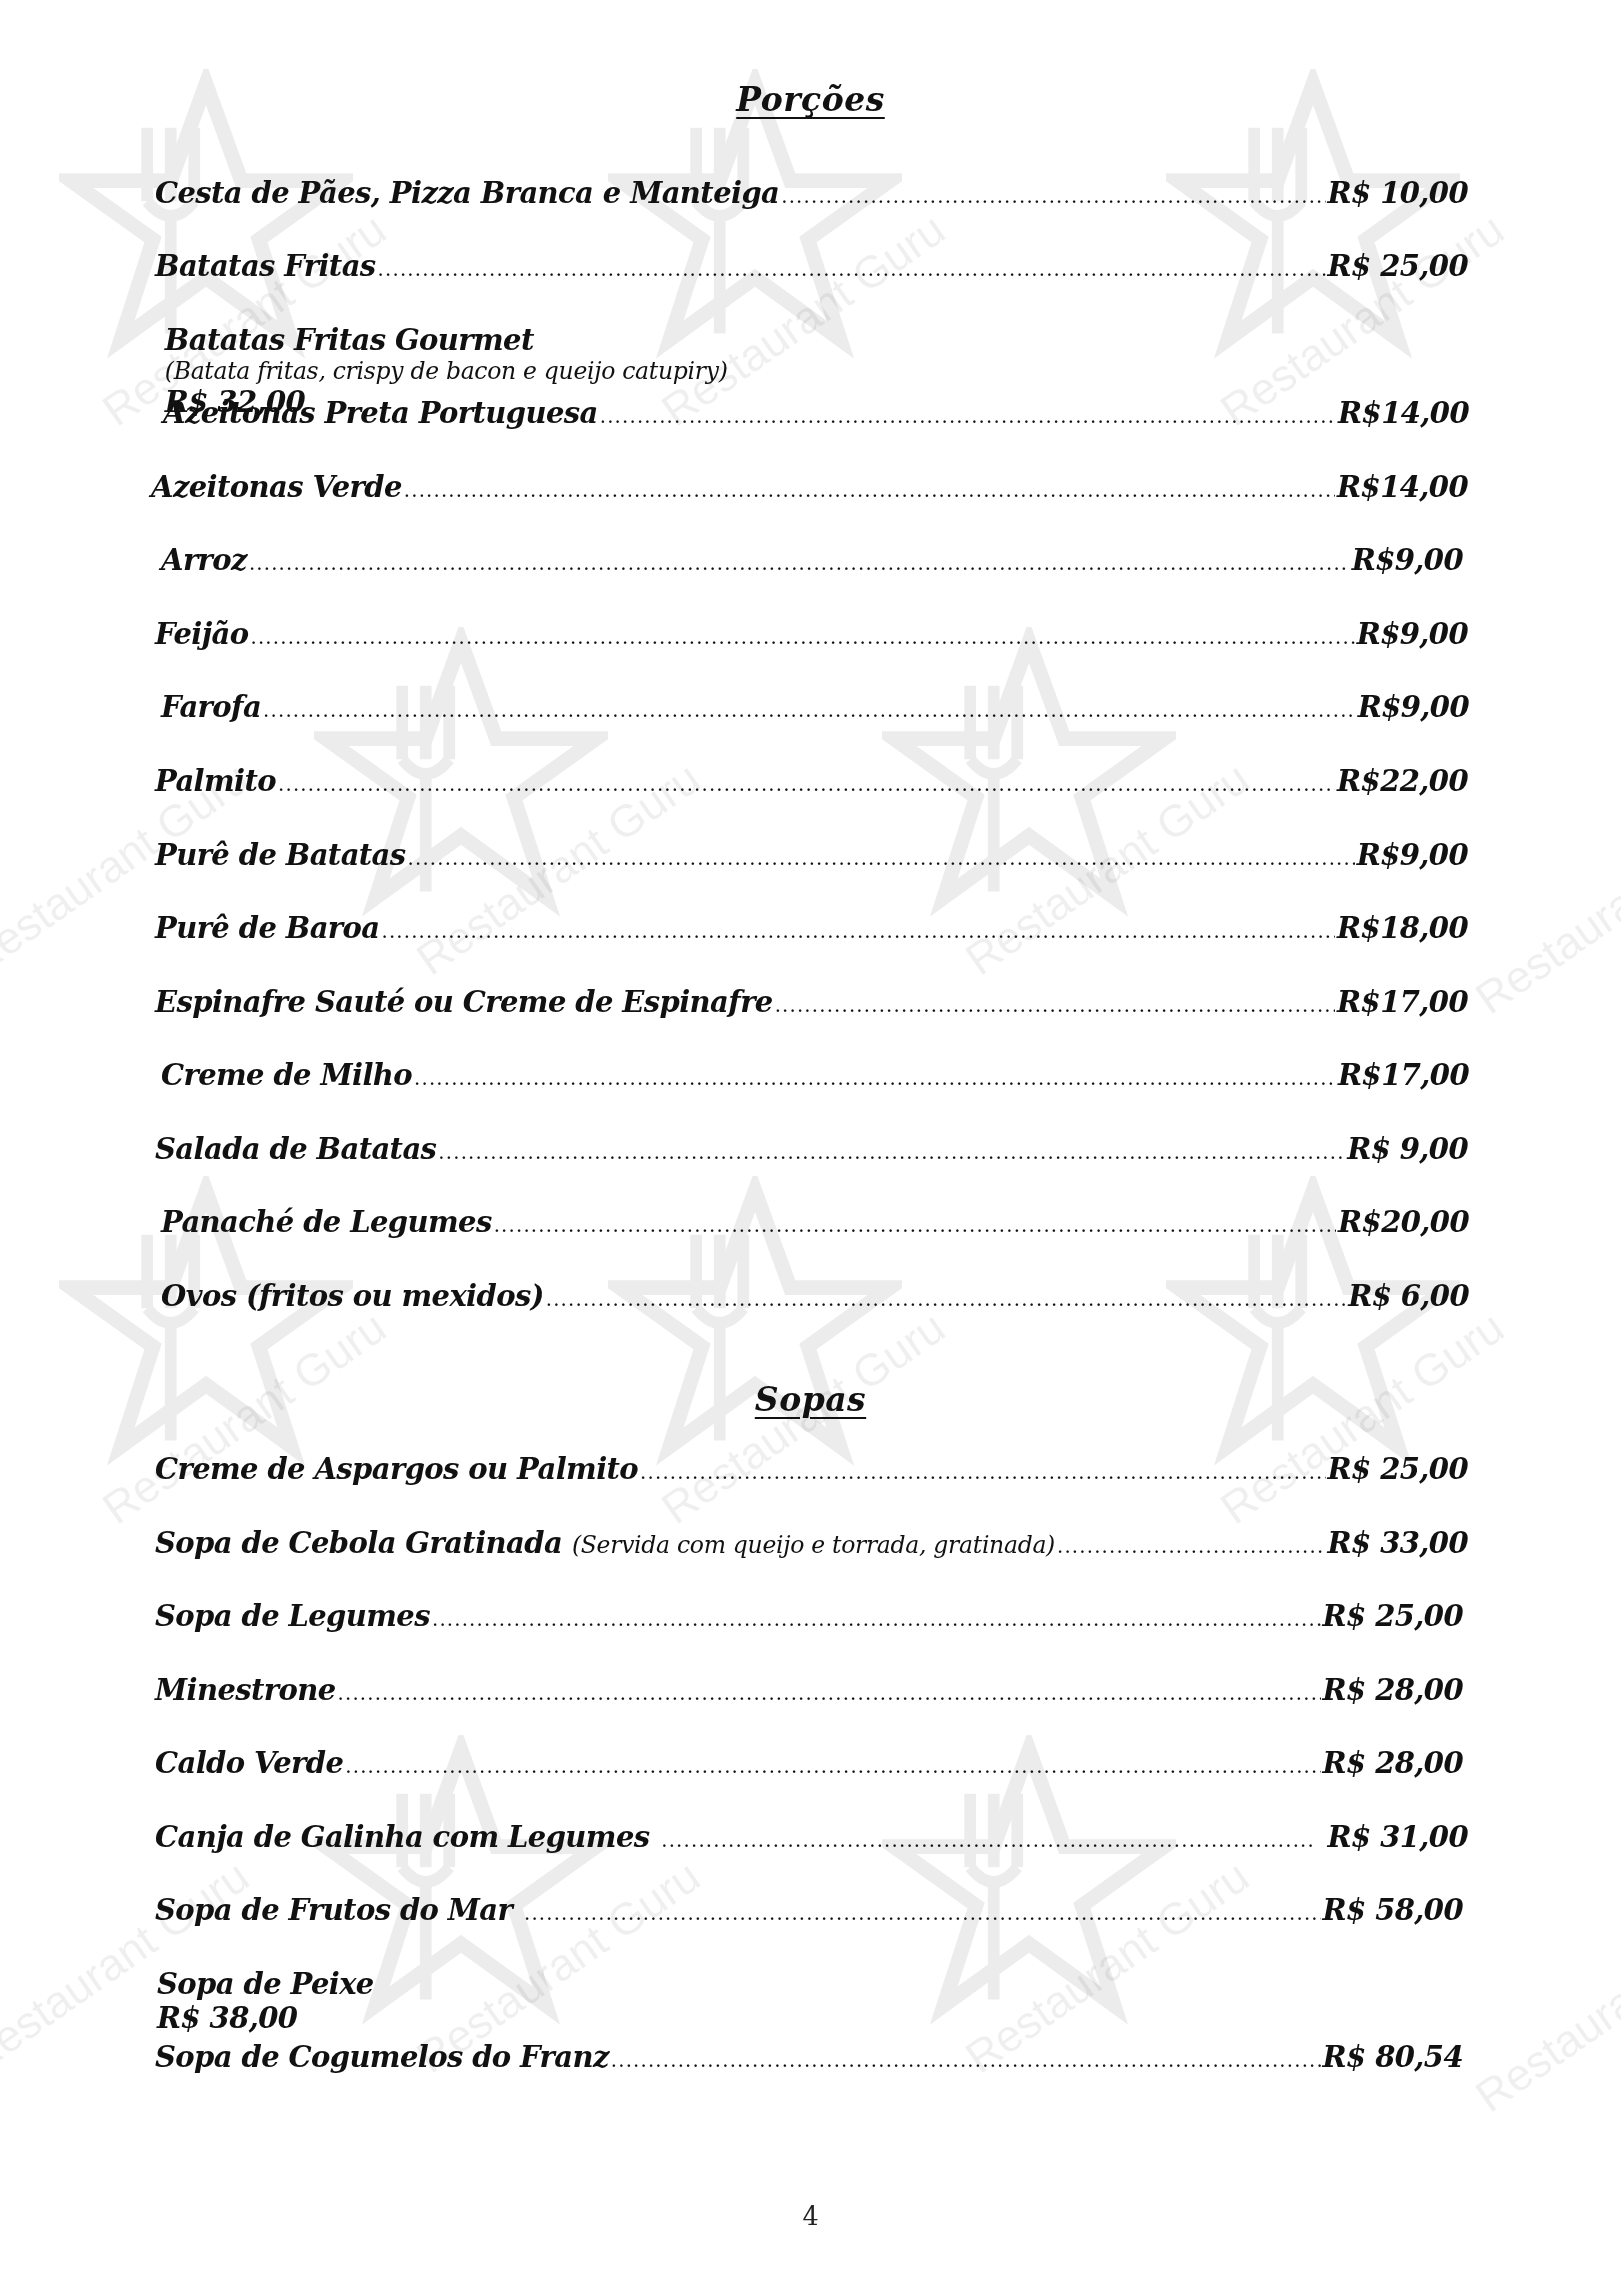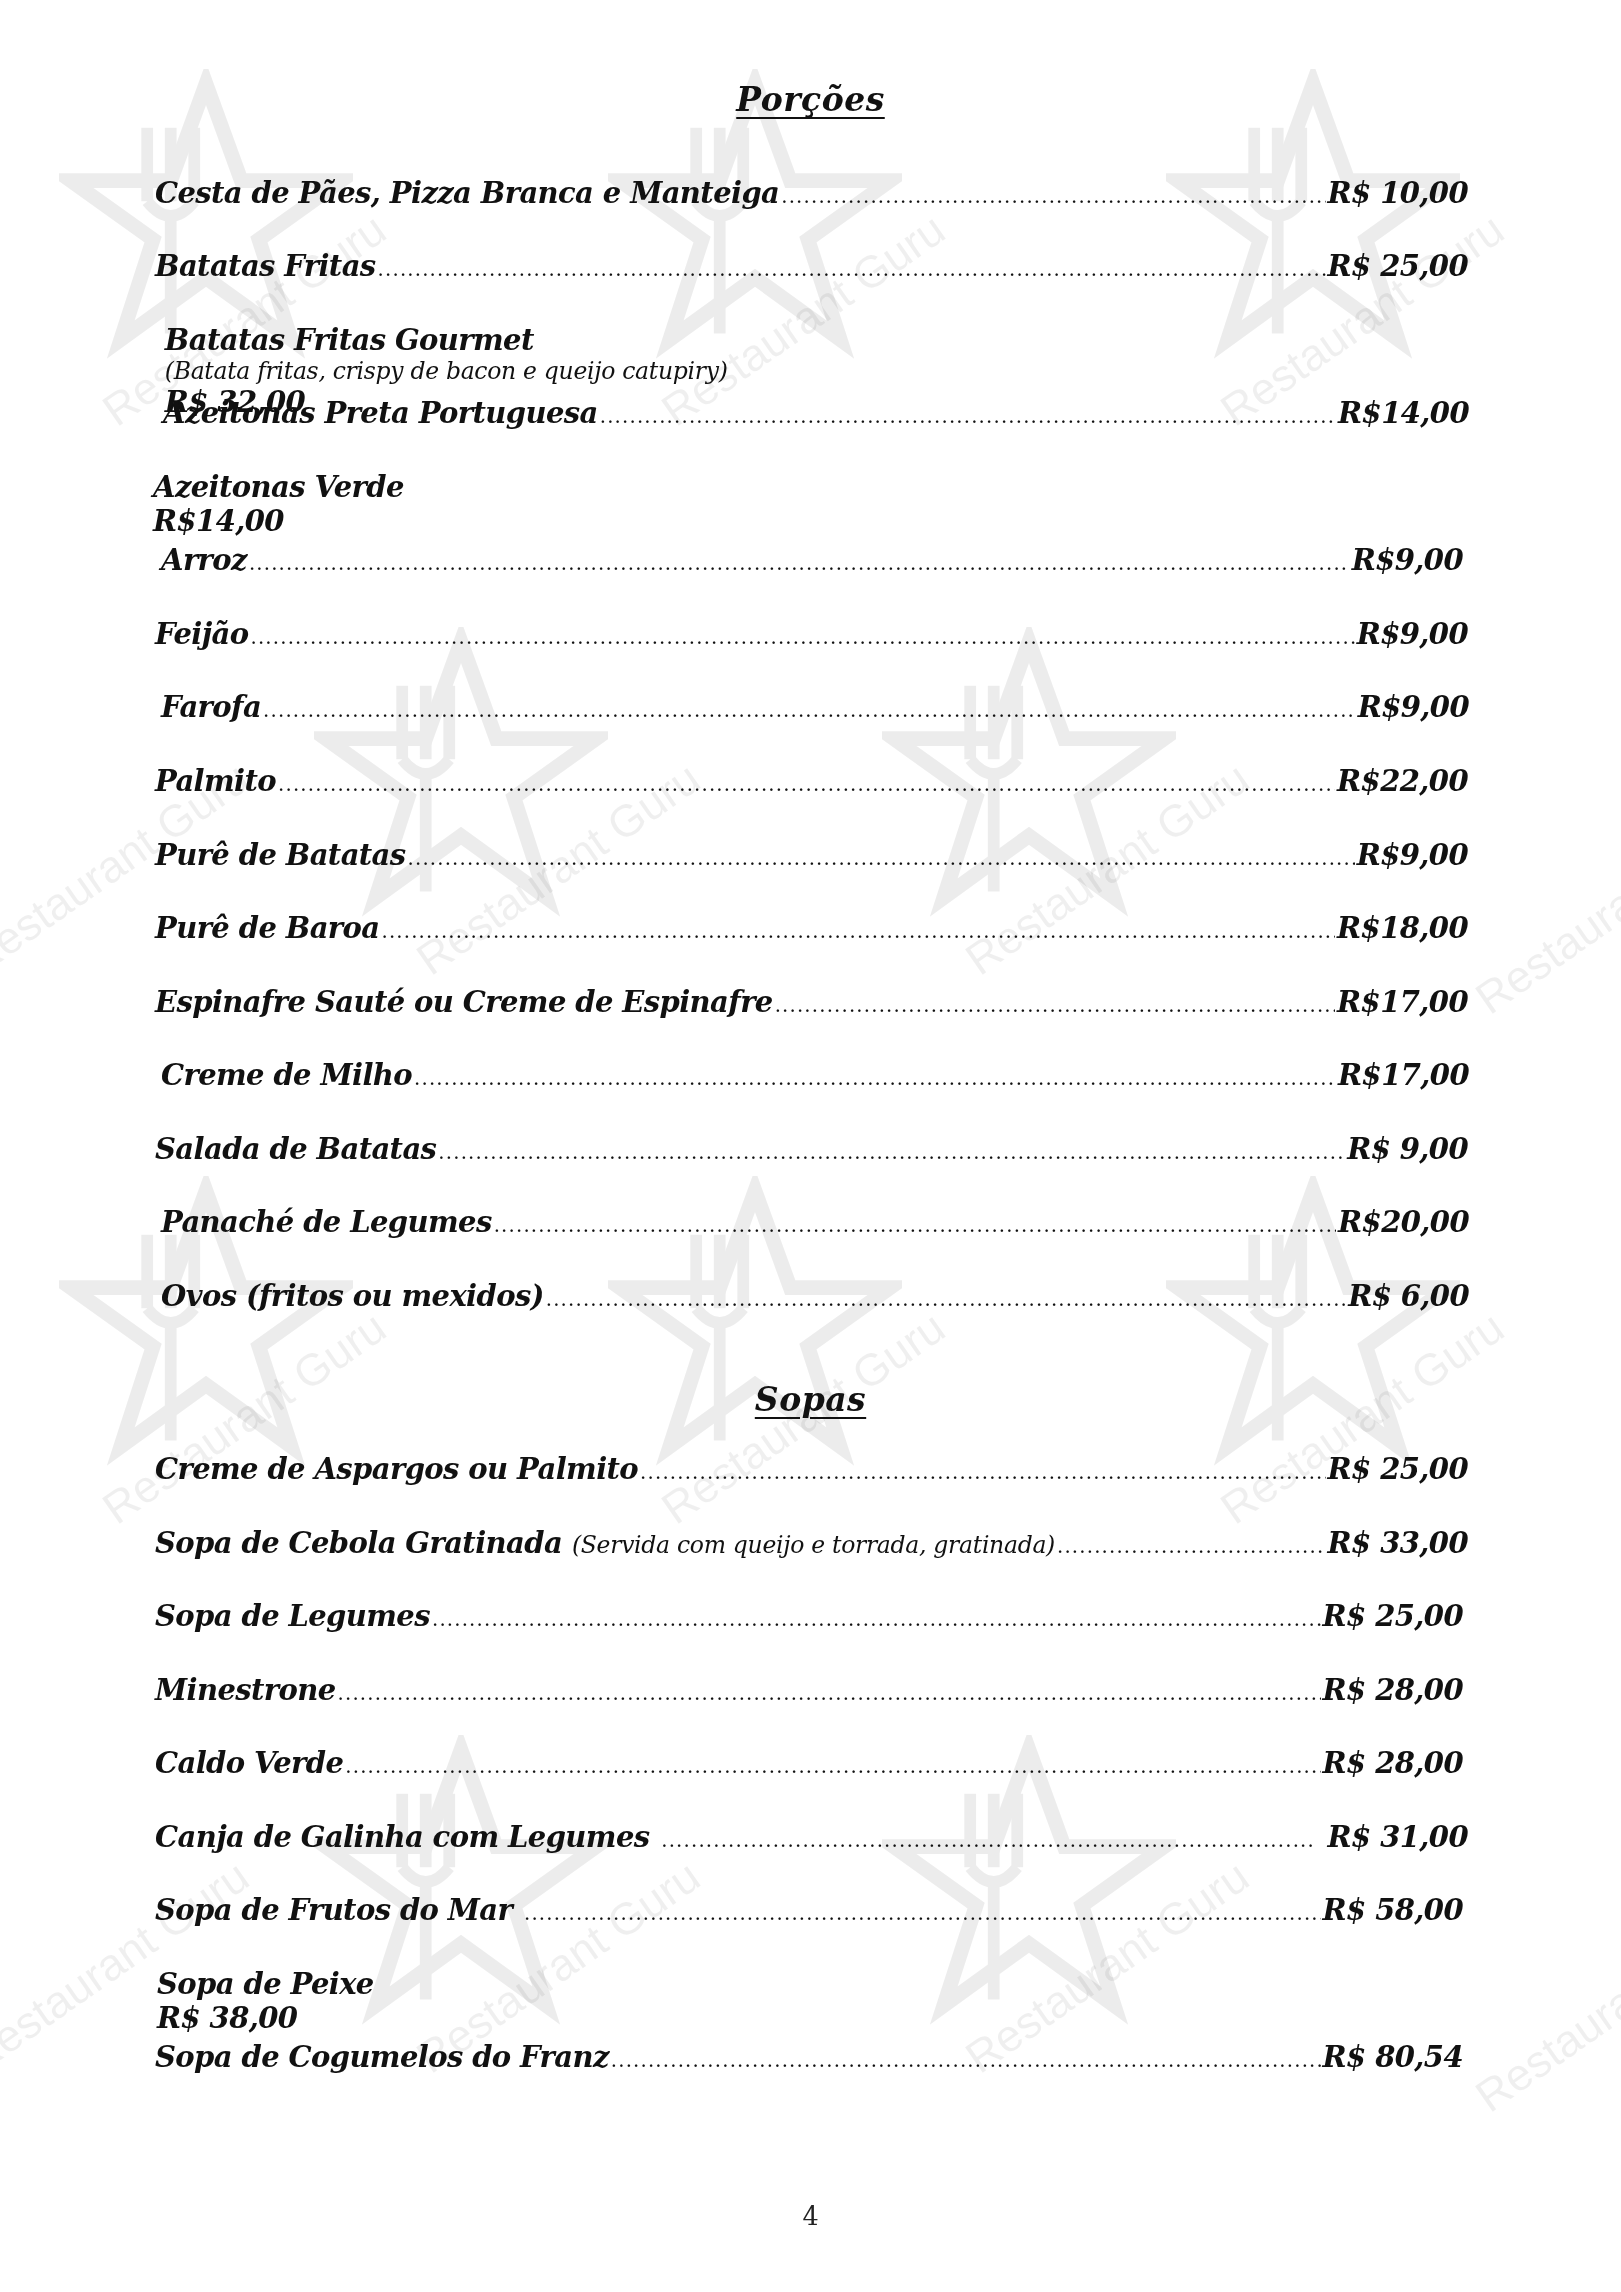--- a/index.html
+++ b/index.html
@@ -106,21 +106,21 @@
       <span class="name">Batatas Fritas Gourmet</span>
       <span class="note">(Batata fritas, crispy de bacon e queijo catupiry)</span>
       <span class="leader"></span>
       <span class="price">R$ 32,00</span>
     </div>
   <div class="row" style="top:373px;left:163px;width:1306px;">
       <span class="name">Azeitonas Preta Portuguesa</span>
       <span class="leader"></span>
       <span class="price">R$14,00</span>
     </div>
-  <div class="row" style="top:447px;left:151px;width:1317px;flex-direction:column;">
+  <div class="row" style="top:447px;left:151px;width:1317px;">
       <span class="name">Azeitonas Verde</span>
       <span class="leader"></span>
       <span class="price">R$14,00</span>
     </div>
   <div class="row" style="top:520px;left:161px;width:1302px;">
       <span class="name">Arroz</span>
       <span class="leader"></span>
       <span class="price">R$9,00</span>
     </div>
   <div class="row" style="top:594px;">

